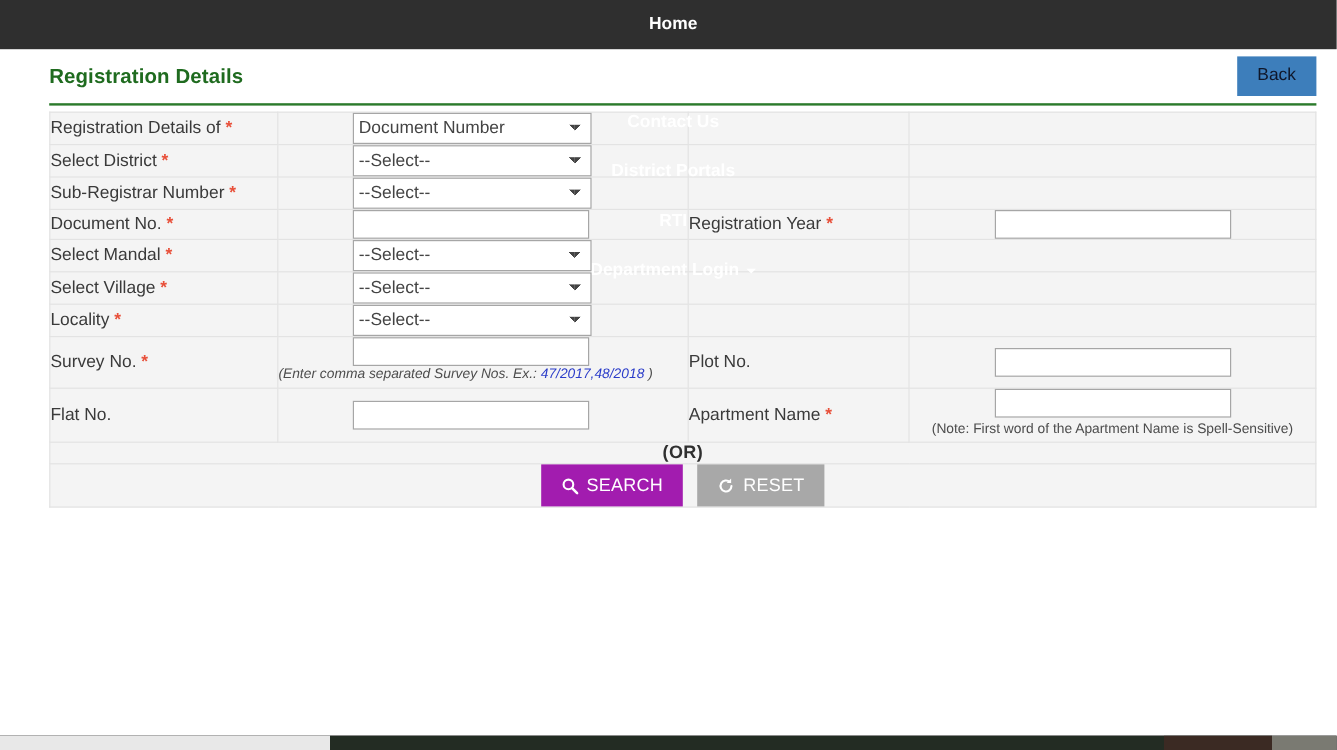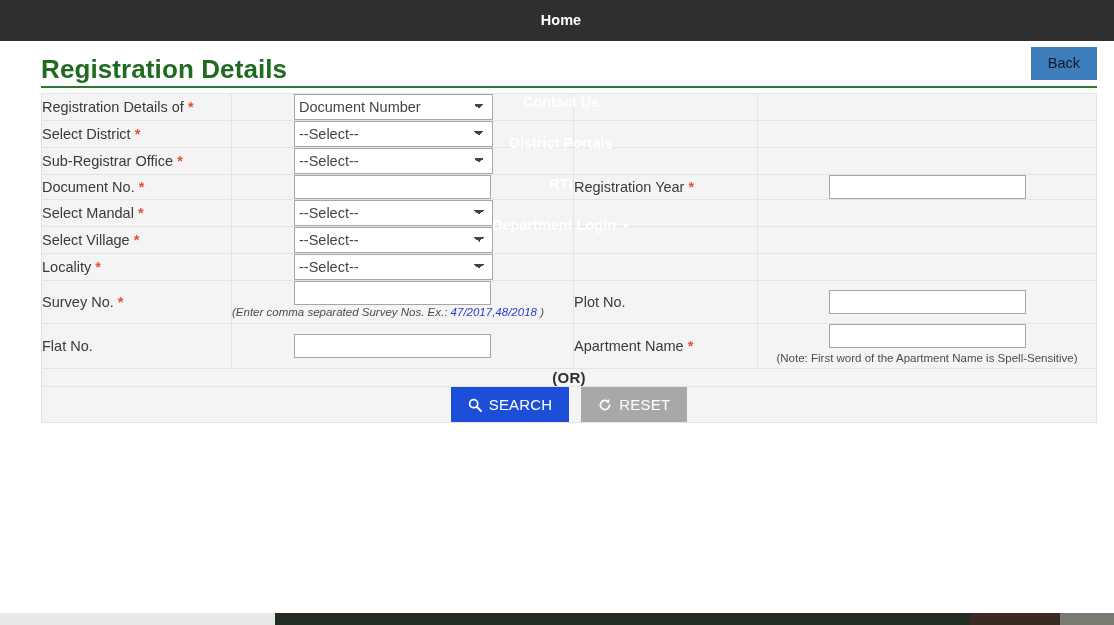--- a/index.html
+++ b/index.html
@@ -51,21 +51,21 @@
   
   .page-head {
     position: relative;
     margin: 0 17px 0 41px;
     padding-top: 16px;
     height: 47px;
     box-sizing: border-box;
   }
   .page-title {
     color: #1f6b1f;
-    font-size: 26px;
+    font-size: 17px;
     font-weight: bold;
     letter-spacing: 0.1px;
     position: absolute;
     left: 0;
     top: 13px;
   }
   .title-rule {
     position: absolute;
     left: 0;
     right: 0;
@@ -203,21 +203,21 @@
     font-size: 15px;
     color: #ffffff;
     padding: 9px 17px;
     cursor: pointer;
     letter-spacing: 0.2px;
     display: inline-flex;
     align-items: center;
     gap: 7px;
     vertical-align: top;
   }
-  .btn-search { background: #1d4ed8; }
+  .btn-search { background: #a21caf; }
   .btn-reset { background: #a8a8a8; margin-left: 8px; }
   .btn svg { display: block; }
 
   
   .taskbar {
     position: absolute;
     left: 0;
     bottom: 0;
     width: 1114px;
     height: 12px;
@@ -306,21 +306,21 @@
           <option>--Select--</option>
         </select>
       </div>
     </td>
     <td></td>
     <td></td>
   </tr>
 
   <tr>
     <td class="lbl">
-      <span>Sub-Registrar Office</span>
+      <span>Sub-Registrar Number</span>
       <span class="req"> *</span>
     </td>
     <td class="fld">
       <div class="fld-inner">
         <select class="sel">
           <option>--Select--</option>
         </select>
       </div>
     </td>
     <td></td>

